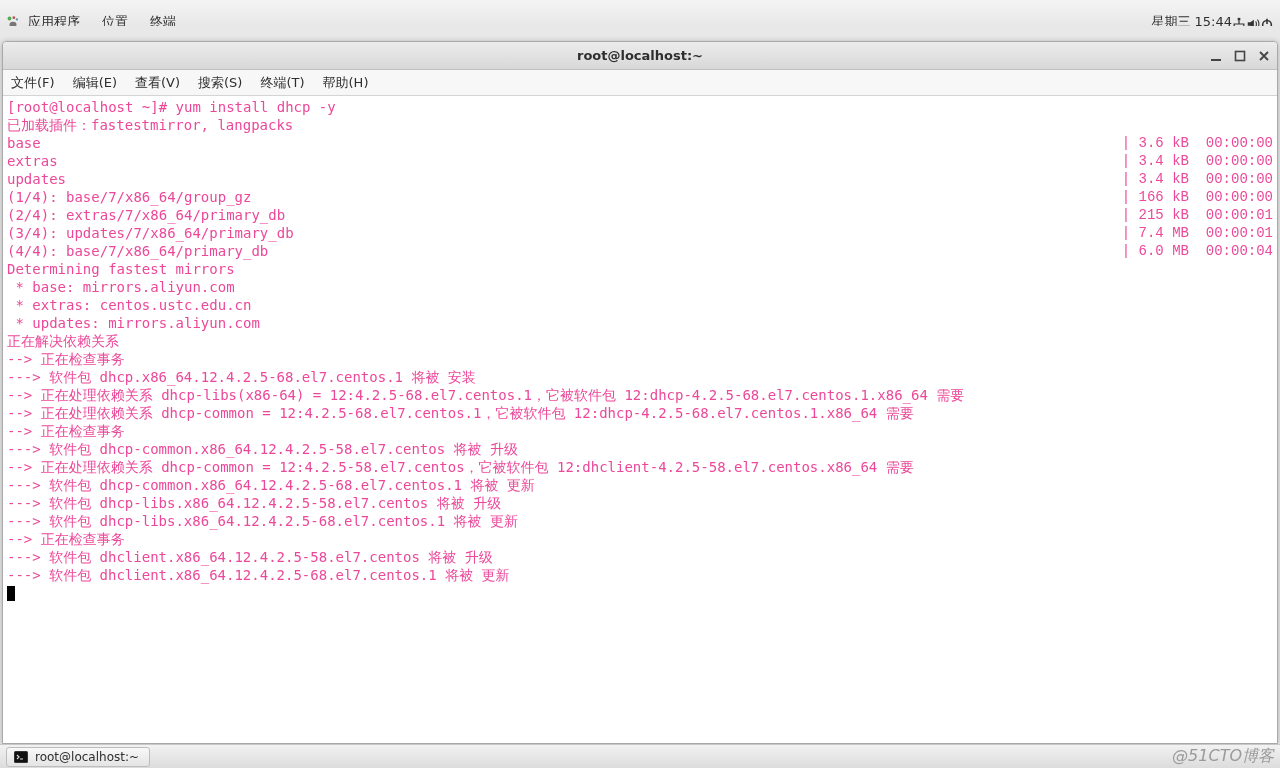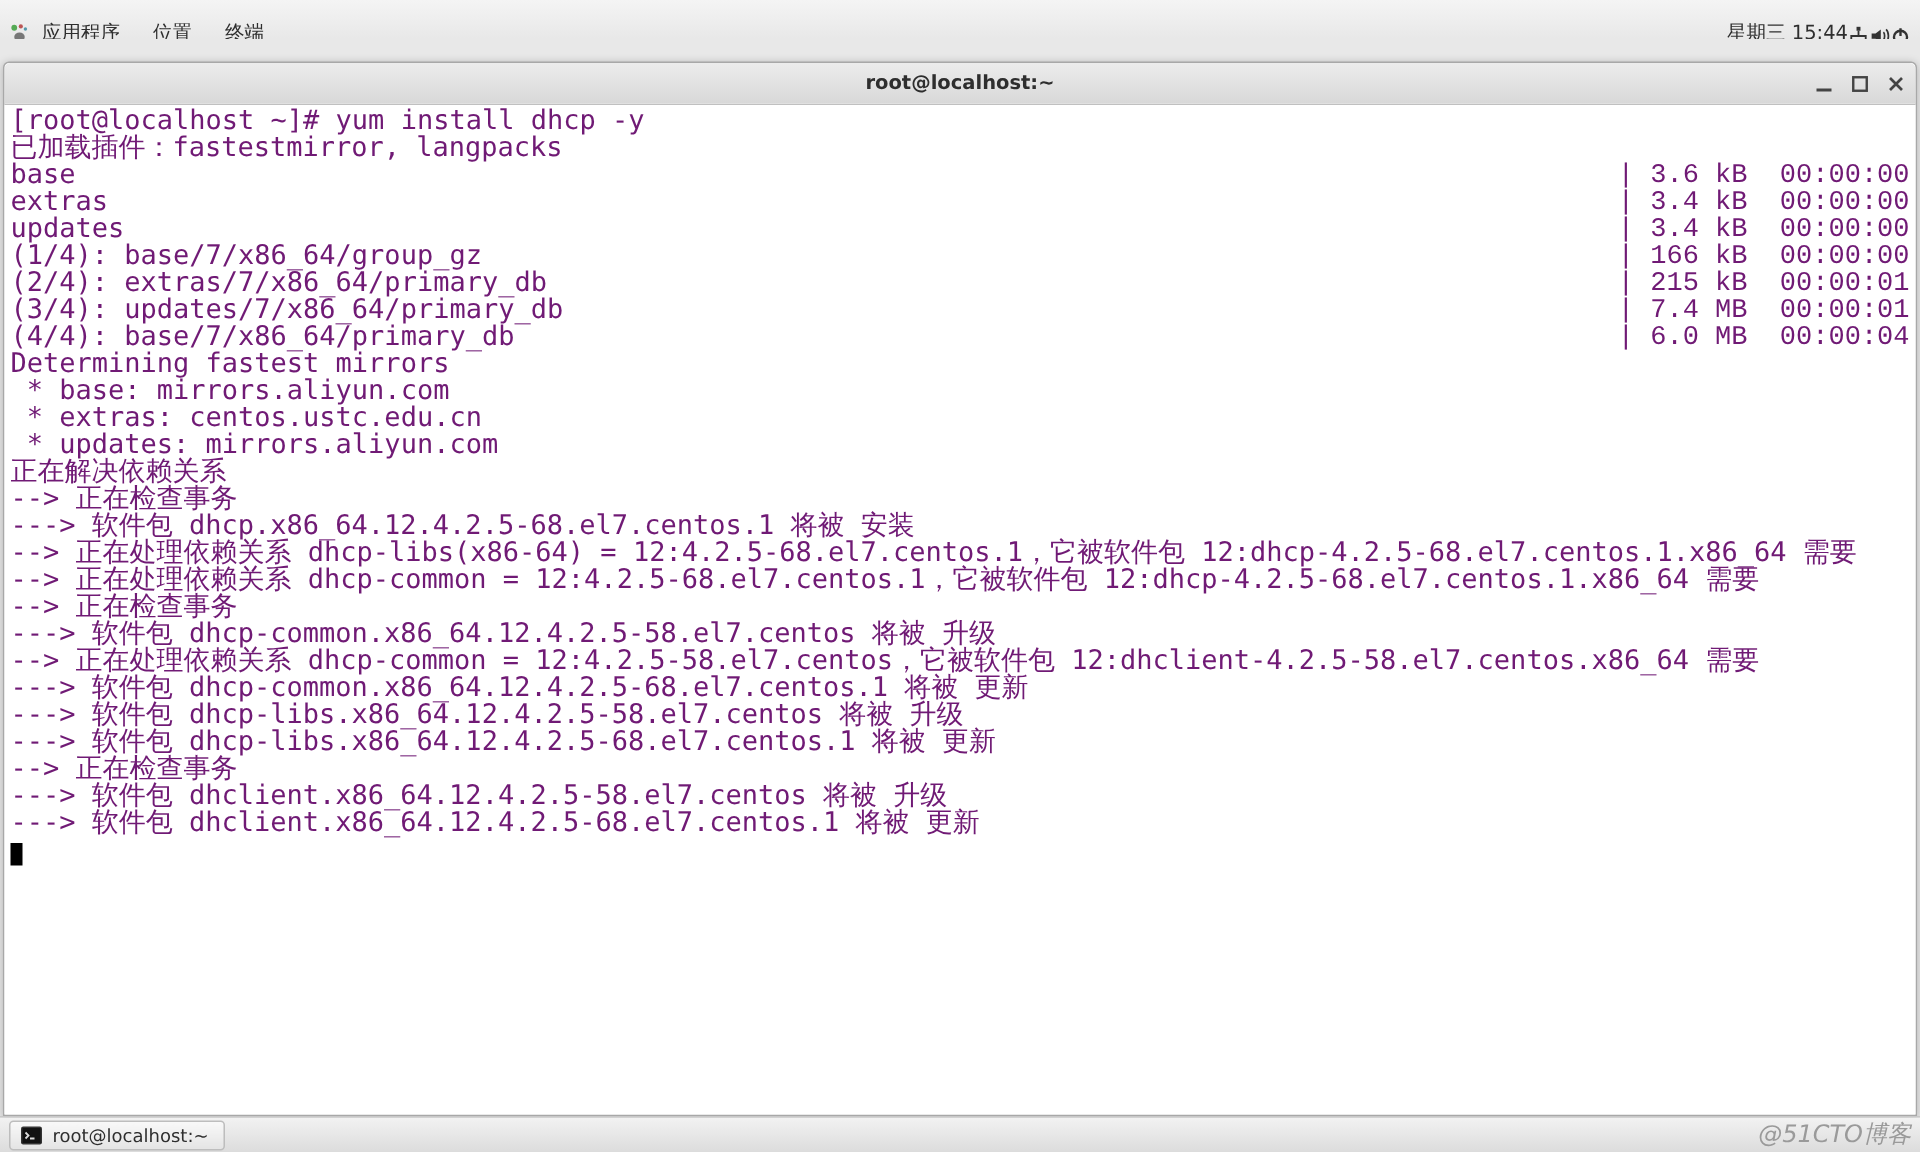--- a/index.html
+++ b/index.html
@@ -13,21 +13,21 @@
   .foot-icon { width:16px; height:16px; }
   
   .desktop { position: absolute; top: 26px; bottom: 24px; left:0; right:0; background:#e8e8e8; }
   
   .term-window { position:absolute; top:15px; left:2px; right:2px; bottom:0; background:#fff; border:1px solid #a8a8a8; border-radius:4px 4px 0 0; display:flex; flex-direction:column; box-shadow:0 1px 6px rgba(0,0,0,0.25); }
   .titlebar { height:28px; background:linear-gradient(#ececec,#d8d8d8); border-bottom:1px solid #c0c0c0; display:flex; align-items:center; justify-content:center; position:relative; border-radius:4px 4px 0 0; }
   .title-text { font-weight:bold; font-size:13px; }
   .win-controls { position:absolute; right:6px; top:0; height:100%; display:flex; align-items:center; gap:10px; }
   .win-btn { width:14px; height:14px; display:flex; align-items:center; justify-content:center; font-size:12px; color:#444; cursor:default; }
   .menubar { height:26px; background:#f7f7f7; border-bottom:1px solid #d4d4d4; display:flex; align-items:center; padding:0 8px; gap:18px; font-size:13px; }
-  .term-body { flex:1; background:#fff; color:#701a75; font-family:"DejaVu Sans Mono","Courier New",monospace; font-size:18px; line-height:18px; padding:2px 4px; white-space:pre; overflow:hidden; position:relative; }
+  .term-body { flex:1; background:#fff; color:#ec4899; font-family:"DejaVu Sans Mono","Courier New",monospace; font-size:14px; line-height:18px; padding:2px 4px; white-space:pre; overflow:hidden; position:relative; }
   .term-line { display:flex; }
   .term-line .l { flex:0 0 auto; }
   .term-line .r { margin-left:auto;font-family:Liberation Mono, monospace; }
   .cursor { display:inline-block; width:8px; height:15px; background:#000; vertical-align:text-bottom; }
   
   .taskbar { position:absolute; bottom:0; left:0; right:0; height:24px; background:linear-gradient(#f2f2f2,#dcdcdc); border-top:1px solid #c8c8c8; display:flex; align-items:center; padding:0 6px; font-size:12px; }
   .task-item { display:flex; align-items:center; gap:6px; background:linear-gradient(#f8f8f8,#e4e4e4); border:1px solid #bdbdbd; border-radius:3px; padding:1px 10px 1px 6px; height:20px; }
   .watermark { margin-left:auto; color:#9a9a9a; font-size:16px; font-style:italic; }
 </style>
 </head>
@@ -89,20 +89,28 @@
               <rect x="1.5" y="1.5" width="9" height="9" fill="none" stroke="#444" stroke-width="1.6"></rect>
             </svg>
           </span>
         <span class="win-btn">
             <svg width="12" height="12">
               <path d="M2 2l8 8M10 2l-8 8" stroke="#444" stroke-width="1.8"></path>
             </svg>
           </span>
       </div>
     </div>
+    <div class="menubar">
+      <span>文件(F)</span>
+      <span>编辑(E)</span>
+      <span>查看(V)</span>
+      <span>搜索(S)</span>
+      <span>终端(T)</span>
+      <span>帮助(H)</span>
+    </div>
     <div class="term-body" id="term-body"><div class="term-line"><span class="l">[root@localhost ~]# yum install dhcp -y</span></div><div class="term-line"><span class="l">已加载插件：fastestmirror, langpacks</span></div><div class="term-line"><span class="l">base</span><span class="r">| 3.6 kB  00:00:00</span></div><div class="term-line"><span class="l">extras</span><span class="r">| 3.4 kB  00:00:00</span></div><div class="term-line"><span class="l">updates</span><span class="r">| 3.4 kB  00:00:00</span></div><div class="term-line"><span class="l">(1/4): base/7/x86_64/group_gz</span><span class="r">| 166 kB  00:00:00</span></div><div class="term-line"><span class="l">(2/4): extras/7/x86_64/primary_db</span><span class="r">| 215 kB  00:00:01</span></div><div class="term-line"><span class="l">(3/4): updates/7/x86_64/primary_db</span><span class="r">| 7.4 MB  00:00:01</span></div><div class="term-line"><span class="l">(4/4): base/7/x86_64/primary_db</span><span class="r">| 6.0 MB  00:00:04</span></div><div class="term-line"><span class="l">Determining fastest mirrors</span></div><div class="term-line"><span class="l"> * base: mirrors.aliyun.com</span></div><div class="term-line"><span class="l"> * extras: centos.ustc.edu.cn</span></div><div class="term-line"><span class="l"> * updates: mirrors.aliyun.com</span></div><div class="term-line"><span class="l">正在解决依赖关系</span></div><div class="term-line"><span class="l">--&gt; 正在检查事务</span></div><div class="term-line"><span class="l">---&gt; 软件包 dhcp.x86_64.12.4.2.5-68.el7.centos.1 将被 安装</span></div><div class="term-line"><span class="l">--&gt; 正在处理依赖关系 dhcp-libs(x86-64) = 12:4.2.5-68.el7.centos.1，它被软件包 12:dhcp-4.2.5-68.el7.centos.1.x86_64 需要</span></div><div class="term-line"><span class="l">--&gt; 正在处理依赖关系 dhcp-common = 12:4.2.5-68.el7.centos.1，它被软件包 12:dhcp-4.2.5-68.el7.centos.1.x86_64 需要</span></div><div class="term-line"><span class="l">--&gt; 正在检查事务</span></div><div class="term-line"><span class="l">---&gt; 软件包 dhcp-common.x86_64.12.4.2.5-58.el7.centos 将被 升级</span></div><div class="term-line"><span class="l">--&gt; 正在处理依赖关系 dhcp-common = 12:4.2.5-58.el7.centos，它被软件包 12:dhclient-4.2.5-58.el7.centos.x86_64 需要</span></div><div class="term-line"><span class="l">---&gt; 软件包 dhcp-common.x86_64.12.4.2.5-68.el7.centos.1 将被 更新</span></div><div class="term-line"><span class="l">---&gt; 软件包 dhcp-libs.x86_64.12.4.2.5-58.el7.centos 将被 升级</span></div><div class="term-line"><span class="l">---&gt; 软件包 dhcp-libs.x86_64.12.4.2.5-68.el7.centos.1 将被 更新</span></div><div class="term-line"><span class="l">--&gt; 正在检查事务</span></div><div class="term-line"><span class="l">---&gt; 软件包 dhclient.x86_64.12.4.2.5-58.el7.centos 将被 升级</span></div><div class="term-line"><span class="l">---&gt; 软件包 dhclient.x86_64.12.4.2.5-68.el7.centos.1 将被 更新</span></div><div><span class="cursor"></span></div></div>
   </div>
 </div>
 
 <div class="taskbar">
   <div class="task-item">
     <span class="foot-icon">
       <svg viewBox="0 0 16 16">
           <rect x="1" y="2" width="14" height="12" rx="1.5" fill="#333"></rect>
           <rect x="2" y="3" width="12" height="10" fill="#111"></rect>

